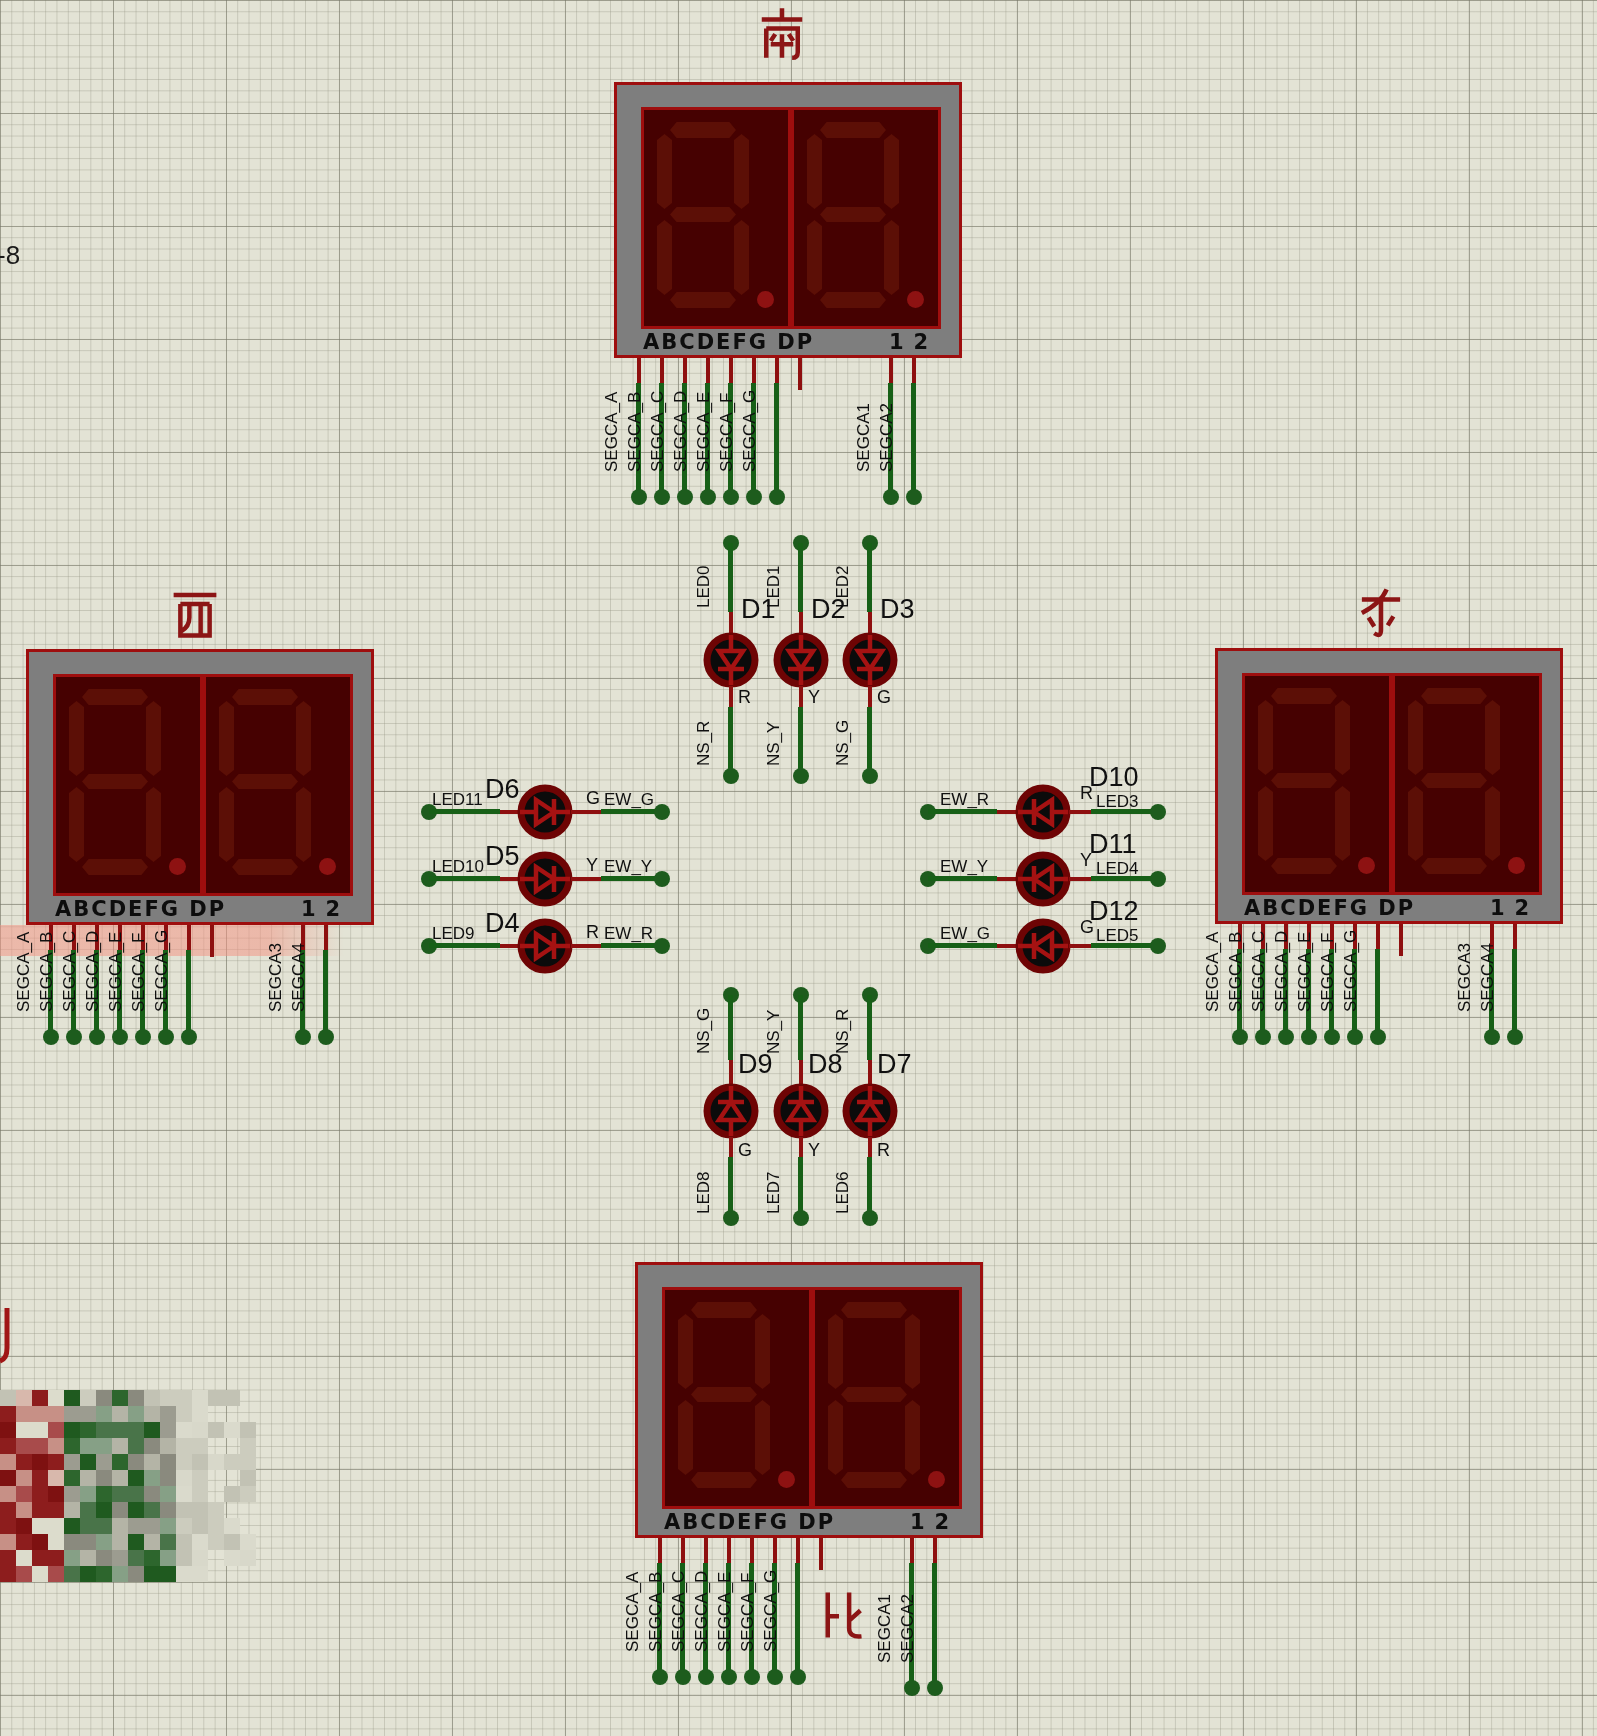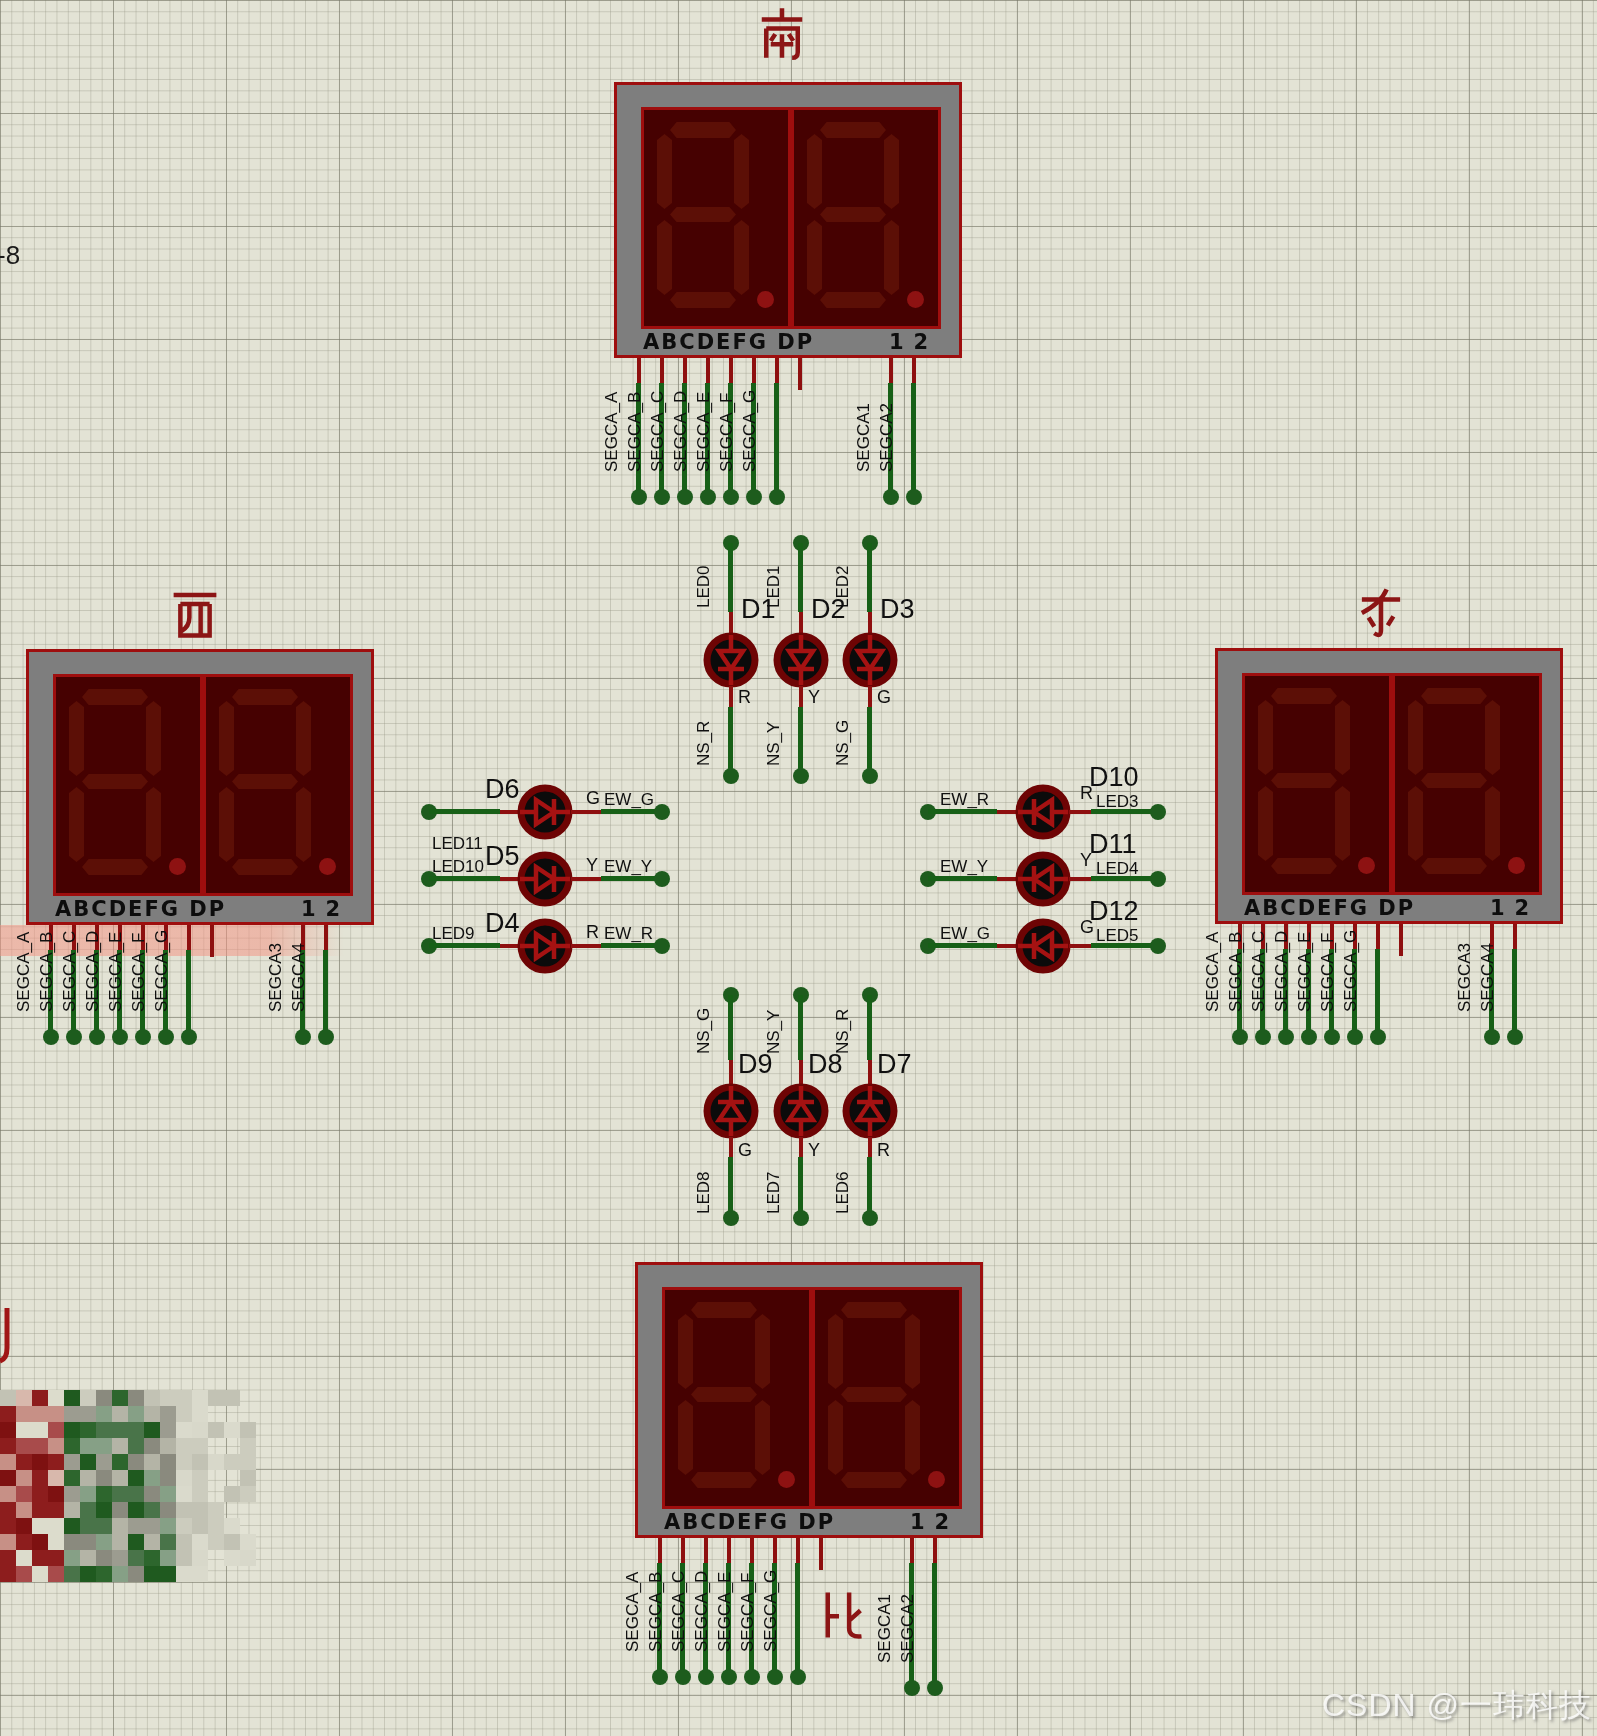--- a/index.html
+++ b/index.html
@@ -216,21 +216,20 @@
       <div class="mcell" style="left: 64px; top: 176px; background: rgb(73, 116, 73);"></div>
       <div class="mcell" style="left: 80px; top: 176px; background: rgb(31, 90, 31);"></div>
       <div class="mcell" style="left: 96px; top: 176px; background: rgb(45, 102, 45);"></div>
       <div class="mcell" style="left: 112px; top: 176px; background: rgb(134, 160, 134);"></div>
       <div class="mcell" style="left: 128px; top: 176px; background: rgb(138, 138, 126);"></div>
       <div class="mcell" style="left: 144px; top: 176px; background: rgb(31, 90, 31);"></div>
       <div class="mcell" style="left: 160px; top: 176px; background: rgb(31, 90, 31);"></div>
       <div class="mcell" style="left: 176px; top: 176px; background: rgb(218, 218, 204);"></div>
       <div class="mcell" style="left: 192px; top: 176px; background: rgb(218, 218, 204);"></div>
     </div>
-  <div class="watermark">CSDN @一玮科技</div>
 <div class="display" style="left: 614px; top: 82px;">
       <div class="panel" style="left: 24px;">
         <div class="seg h" style="left: 26px; top: 12px; width: 66px; height: 16px;"></div>
         <div class="seg v" style="left: 90px; top: 24px; width: 15px; height: 75px;"></div>
         <div class="seg v" style="left: 90px; top: 110px; width: 15px; height: 75px;"></div>
         <div class="seg h" style="left: 26px; top: 182px; width: 66px; height: 16px;"></div>
         <div class="seg v" style="left: 13px; top: 110px; width: 15px; height: 75px;"></div>
         <div class="seg v" style="left: 13px; top: 24px; width: 15px; height: 75px;"></div>
         <div class="seg h" style="left: 26px; top: 97px; width: 66px; height: 15px;"></div>
         <div class="dpdot" style="left: 113px; top: 181px;"></div>
@@ -553,21 +552,21 @@
     <div class="dot" style="left: 421px; top: 804px;"></div>
     <div class="gwire" style="left: 429px; top: 809px; width: 71px; height: 5px;"></div>
     <div class="rwire" style="left: 500px; top: 810px; width: 19px; height: 4px;"></div>
     <svg width="56" height="56" viewBox="0 0 56 56" style="position: absolute; left: 517px; top: 784px;">
       <circle cx="28" cy="28" r="24" fill="#0b0b0b" stroke="#6e0404" stroke-width="7"></circle>
       <path d="M3 28 H19 M19 16 L19 40 L37 28 Z M37 15 V41 M37 28 H53" stroke="#a51212" stroke-width="4.5" fill="none"></path>
     </svg>
     <div class="rwire" style="left: 571px; top: 810px; width: 30px; height: 4px;"></div>
     <div class="gwire" style="left: 601px; top: 809px; width: 61px; height: 5px;"></div>
     <div class="dot" style="left: 654px; top: 804px;"></div>
-    <div class="hlabel" style="left: 432px; top: 834px;">LED11</div>
+    <div class="hlabel" style="left: 432px; top: 790px;">LED11</div>
     <div class="reflabel" style="left: 485px; top: 774px;">D6</div>
     <div class="clabel" style="left: 586px; top: 788px;">G</div>
     <div class="hlabel" style="left: 604px; top: 790px;">EW_G</div>
     <div class="dot" style="left: 862px; top: 987px;"></div>
     <div class="gwire" style="left: 867px; top: 995px; width: 5px; height: 65px;"></div>
     <div class="rwire" style="left: 868px; top: 1060px; width: 4px; height: 25px;"></div>
     <svg width="56" height="56" viewBox="0 0 56 56" style="position: absolute; left: 842px; top: 1083px;">
       <circle cx="28" cy="28" r="24" fill="#0b0b0b" stroke="#6e0404" stroke-width="7"></circle>
       <path d="M28 3 V19 M15 19 H41 M16 37 L40 37 L28 19 Z M28 37 V53" stroke="#a51212" stroke-width="4.5" fill="none"></path>
     </svg>

